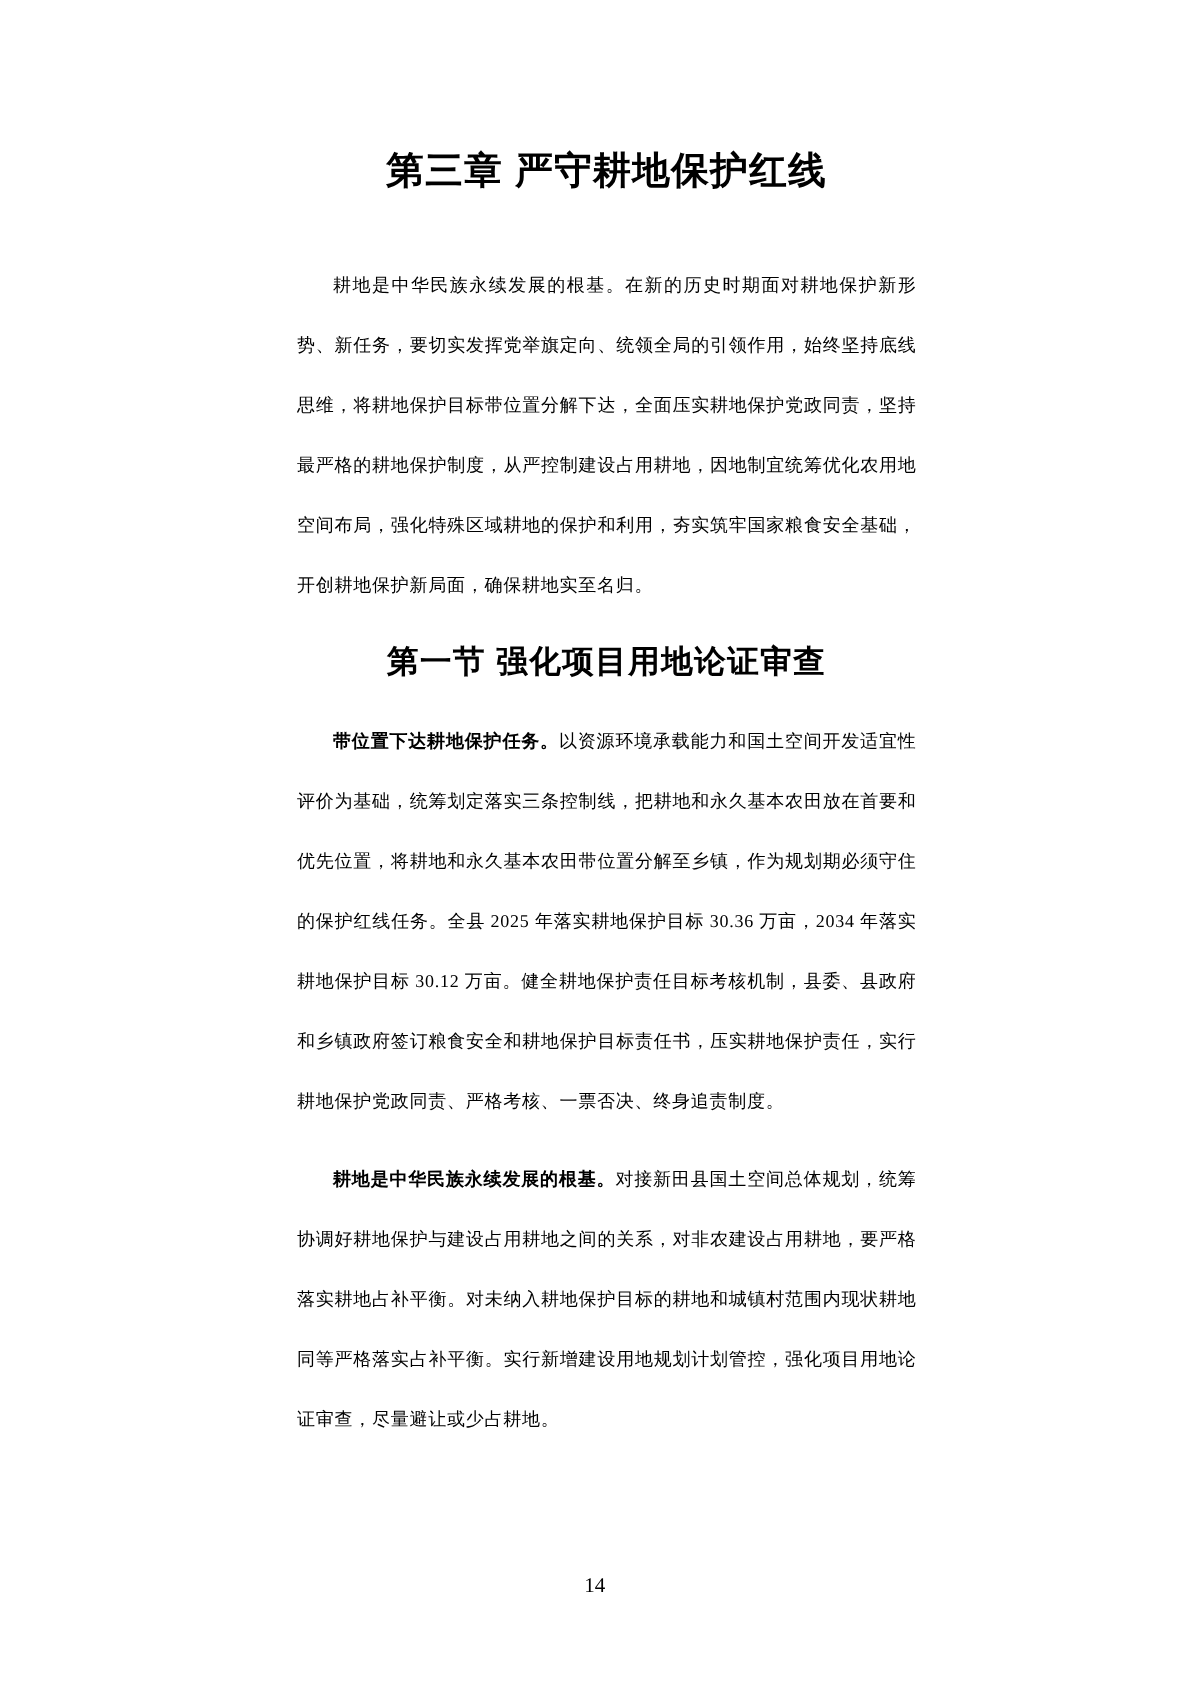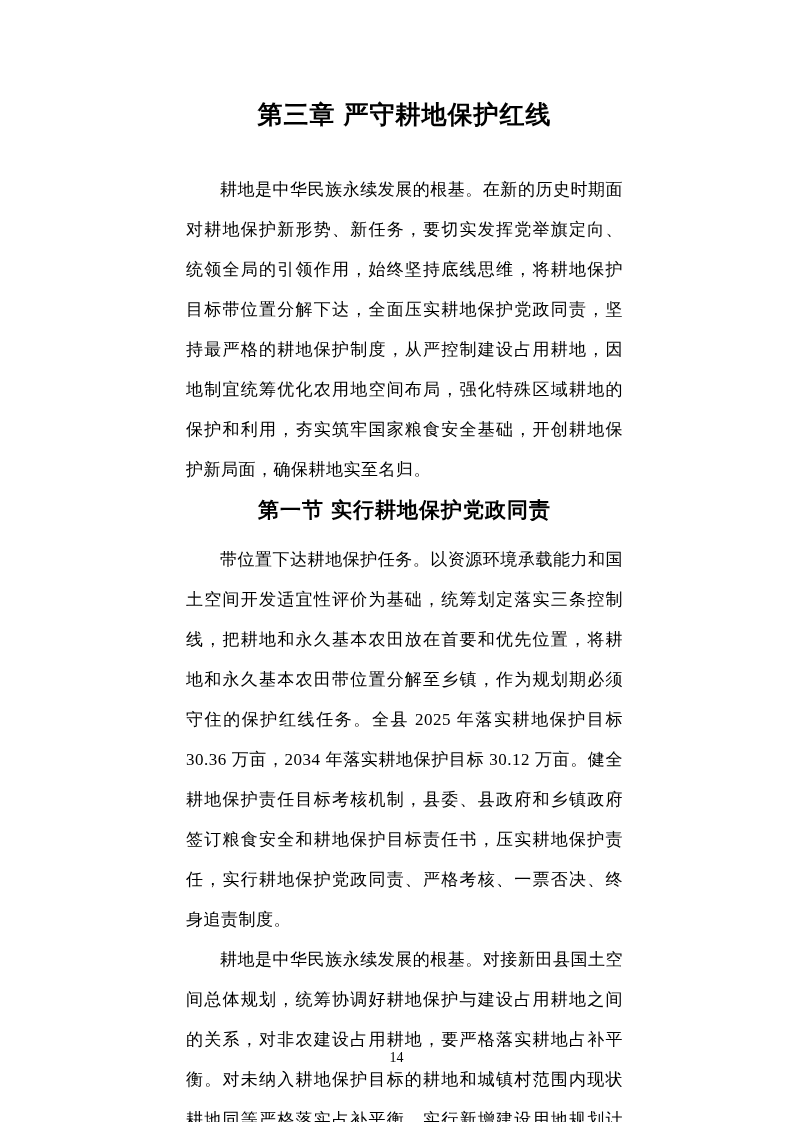--- a/index.html
+++ b/index.html
@@ -22,30 +22,30 @@
   .chapter-title {
     margin: 0 0 40px 0;
     font-size: 25px;
     line-height: 32px;
     font-weight: bold;
     text-align: center;
     font-family: "Liberation Sans", "DejaVu Sans", sans-serif;
     letter-spacing: 1px;
   }
   .body-para {
-    margin: 0;
-    font-size: 17px;
+    margin: 12px;
+    font-size: 12px;
     line-height: 40px;
     text-align: justify;
     text-justify: inter-ideograph;
     text-indent: 2em;
     letter-spacing: 0.5px;
   }
   .para-lead {
-    font-weight: normal;
+    font-weight: bold;
     font-family: "Liberation Sans", "DejaVu Sans", sans-serif;
   }
   .section-title {
     margin: 0 0 10px 0;
     font-size: 21px;
     line-height: 40px;
     font-weight: bold;
     text-align: center;
     font-family: "Liberation Sans", "DejaVu Sans", sans-serif;
     letter-spacing: 1px;
@@ -63,21 +63,21 @@
 </style>
 </head>
 <body>
 
 <div class="page">
 
   <h1 class="chapter-title">第三章 严守耕地保护红线</h1>
 
   <p class="body-para"><span>耕地是中华民族永续发展的根基。在新的历史时期面对耕地保护新形势、新任务，要切实发挥党举旗定向、统领全局的引领作用，始终坚持底线思维，将耕地保护目标带位置分解下达，全面压实耕地保护党政同责，坚持最严格的耕地保护制度，从严控制建设占用耕地，因地制宜统筹优化农用地空间布局，强化特殊区域耕地的保护和利用，夯实筑牢国家粮食安全基础，开创耕地保护新局面，确保耕地实至名归。</span></p>
 
-  <h2 class="section-title">第一节 实行耕地保护党政同责</h2>
+  <h2 class="section-title">第一节 强化项目用地论证审查</h2>
 
   <p class="body-para"><strong class="para-lead">带位置下达耕地保护任务。</strong><span>以资源环境承载能力和国土空间开发适宜性评价为基础，统筹划定落实三条控制线，把耕地和永久基本农田放在首要和优先位置，将耕地和永久基本农田带位置分解至乡镇，作为规划期必须守住的保护红线任务。全县 2025 年落实耕地保护目标 30.36 万亩，2034 年落实耕地保护目标 30.12 万亩。健全耕地保护责任目标考核机制，县委、县政府和乡镇政府签订粮食安全和耕地保护目标责任书，压实耕地保护责任，实行耕地保护党政同责、严格考核、一票否决、终身追责制度。</span></p>
 
   <p class="body-para"><strong class="para-lead">耕地是中华民族永续发展的根基。</strong><span>对接新田县国土空间总体规划，统筹协调好耕地保护与建设占用耕地之间的关系，对非农建设占用耕地，要严格落实耕地占补平衡。对未纳入耕地保护目标的耕地和城镇村范围内现状耕地同等严格落实占补平衡。实行新增建设用地规划计划管控，强化项目用地论证审查，尽量避让或少占耕地。</span></p>
 
   <div class="page-number">14</div>
 
 </div>
 
 </body></html>

